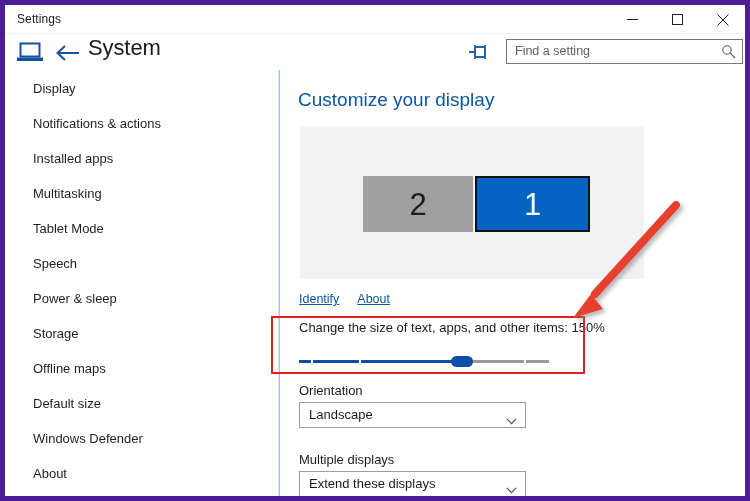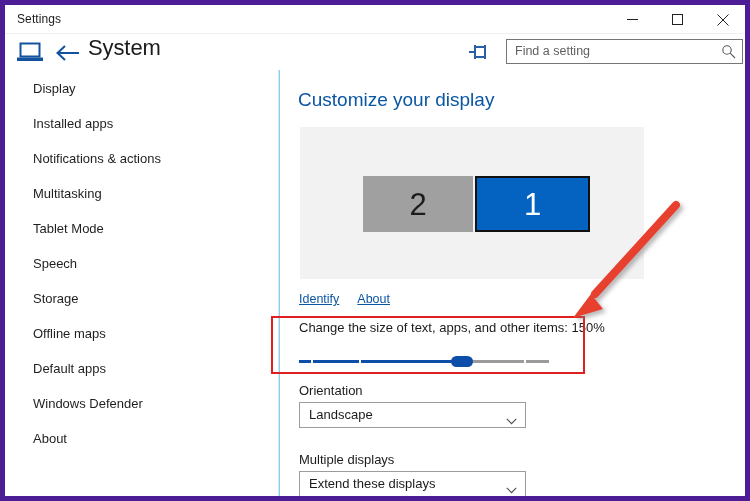--- a/index.html
+++ b/index.html
@@ -400,28 +400,29 @@
           <line x1="9.2" y1="9.2" x2="14" y2="14" stroke="#5a5a5a" stroke-width="1.1"></line>
         </svg>
       </div>
     </div>
   </div>
 
   <div class="content">
 
     <div class="sidebar">
       <div class="nav-item">Display</div>
+      <div class="nav-item">Notifications &amp; actions</div>
       <div class="nav-item">Installed apps</div>
-      <div class="nav-item">Notifications &amp; actions</div>
       <div class="nav-item">Multitasking</div>
       <div class="nav-item">Tablet Mode</div>
       <div class="nav-item">Speech</div>
+      <div class="nav-item">Power &amp; sleep</div>
       <div class="nav-item">Storage</div>
       <div class="nav-item">Offline maps</div>
-      <div class="nav-item">Default apps</div>
+      <div class="nav-item">Default size</div>
       <div class="nav-item">Windows Defender</div>
       <div class="nav-item">About</div>
     </div>
 
     <div class="main">
       <div class="page-title">Customize your display</div>
 
       <div class="preview">
         <div class="monitor monitor-2">
           <span class="monitor-label">2</span>

